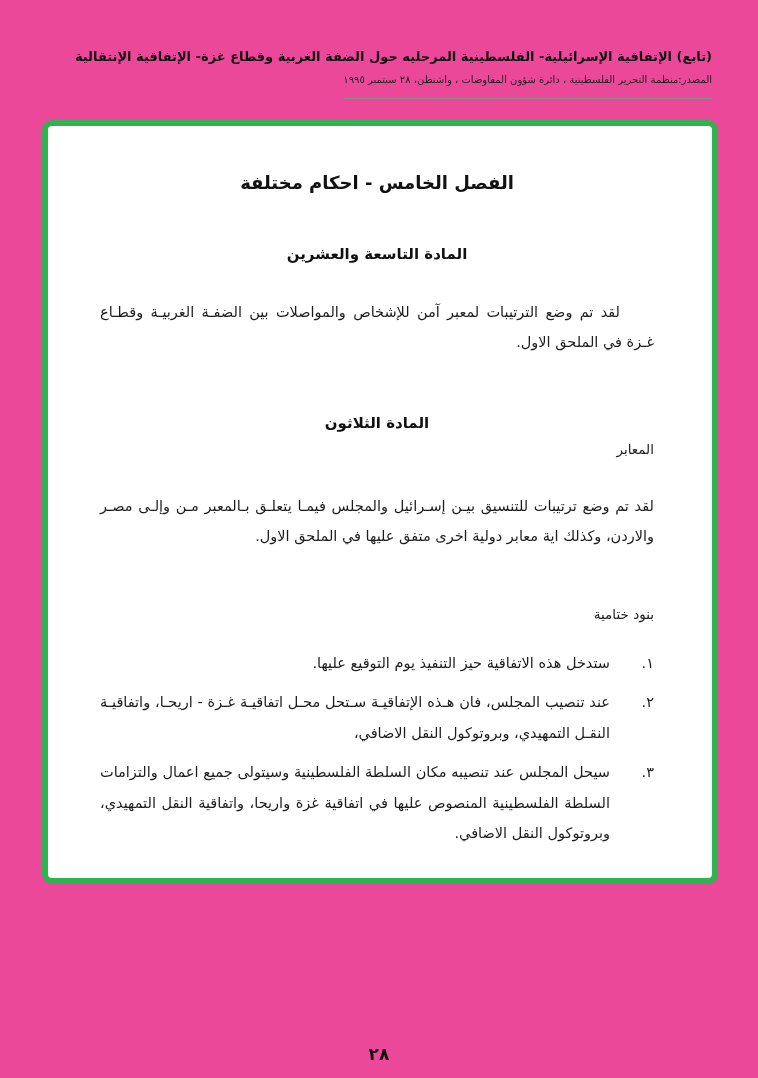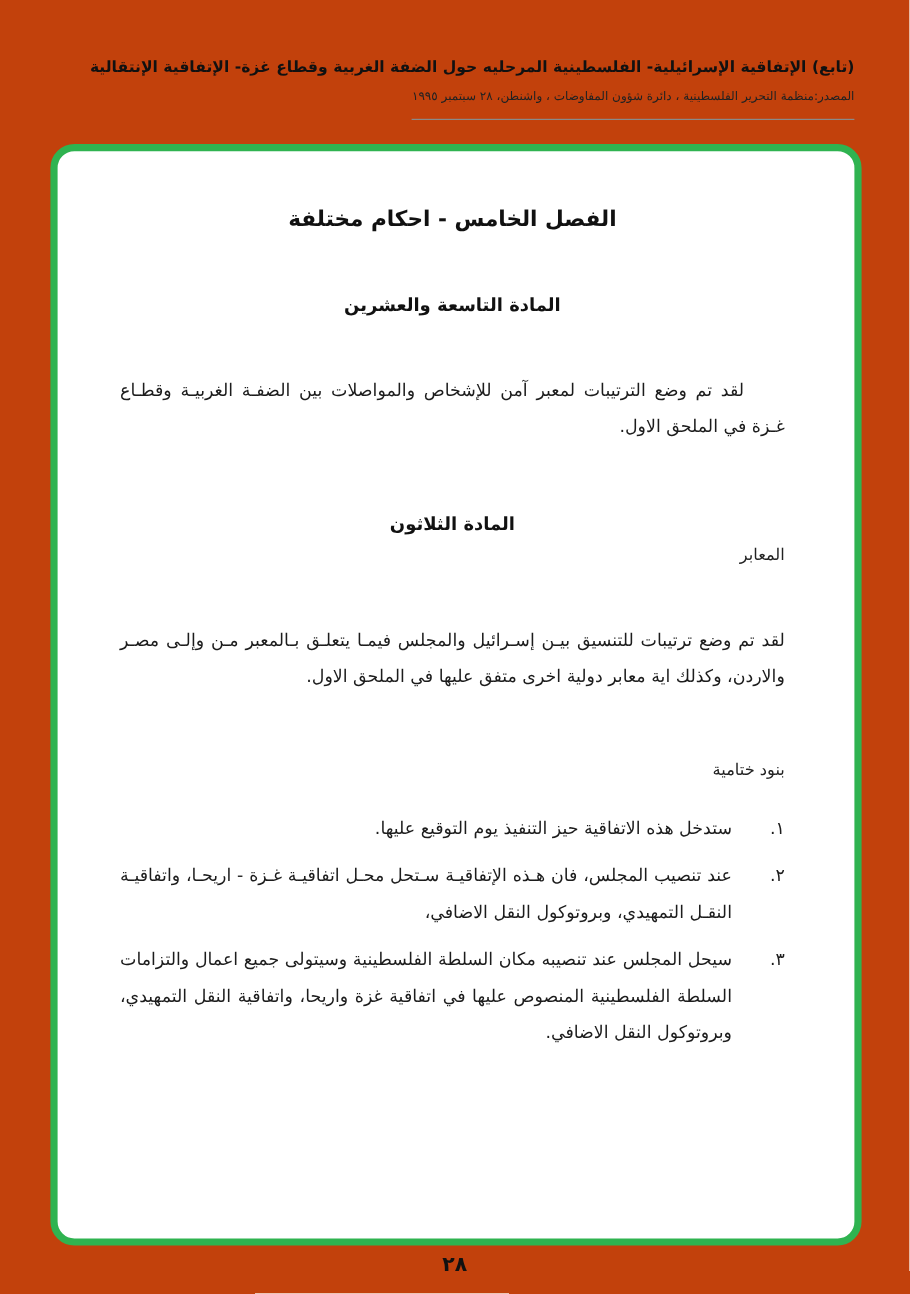--- a/index.html
+++ b/index.html
@@ -1,19 +1,19 @@
 <!DOCTYPE html>
 <html lang="ar" dir="rtl"><head>
 <meta charset="utf-8">
 <style>
   html,body{margin:0;padding:0;background:#ffffff;}
   .page{
     position:relative;
     width:758px;height:1078px;
-    background:#c2410c;
+    background:#ec4899;
     direction:rtl;
     font-family:"DejaVu Sans", sans-serif;
     color:#1c1c1c;
     overflow:hidden;
   }
   
   .header{
     position:absolute;
     top:46px; right:46px; left:40px;
     text-align:right;
@@ -31,23 +31,23 @@
     font-size:10px;
     color:#222;
     letter-spacing:0.5px;
     border-bottom:1px solid #8a8a8a;
     padding-bottom:13px;
   }
   
   .frame{
     position:absolute;
     top:120px; left:42px;
-    width:676px; height:918px;
+    width:676px; height:764px;
     border:6px solid #2fb350;
-    border-radius:20px;
+    border-radius:10px;
     box-sizing:border-box;
     background:#ffffff;
     overflow:hidden;
   }
   .content{
     padding:36px 58px 20px 52px;
   }
   .chapter-title{
     margin:10px 0 52px 0;
     text-align:center;
@@ -61,21 +61,21 @@
     font-size:15px;
     font-weight:bold;
     color:#111;
     text-align:center;
   }
   .article-sub{
     font-size:13.5px;
     color:#222;
   }
   .article-body{
-    margin:48px 0 0 0;
+    margin:34px 0 0 0;
     font-size:14.5px;
     line-height:2.1;
     text-align:justify;
     color:#1c1c1c;
   }
   .article-body.indent{ text-indent:34px; }
   .gap-lg{height:56px;}
   .gap-md{height:54px;}
   
   .clauses{

